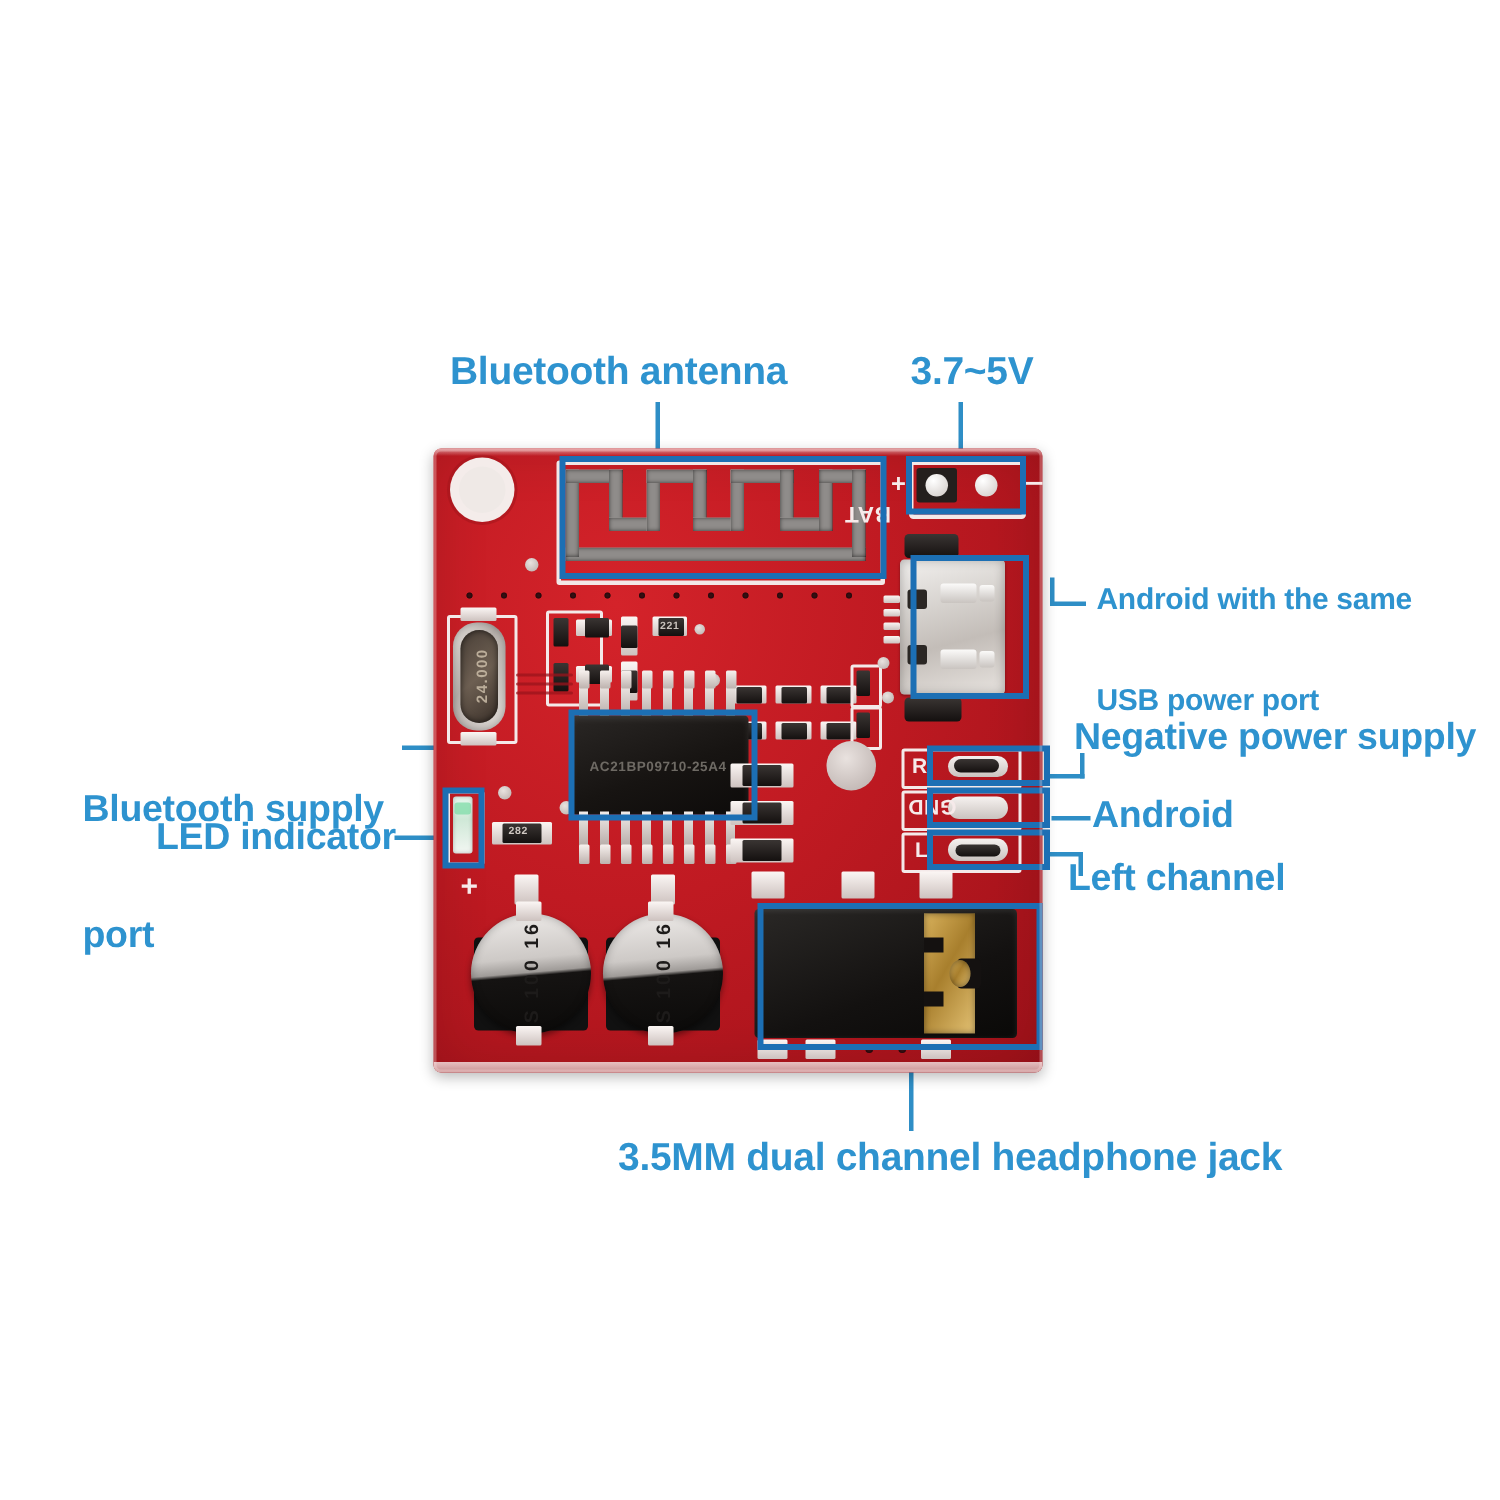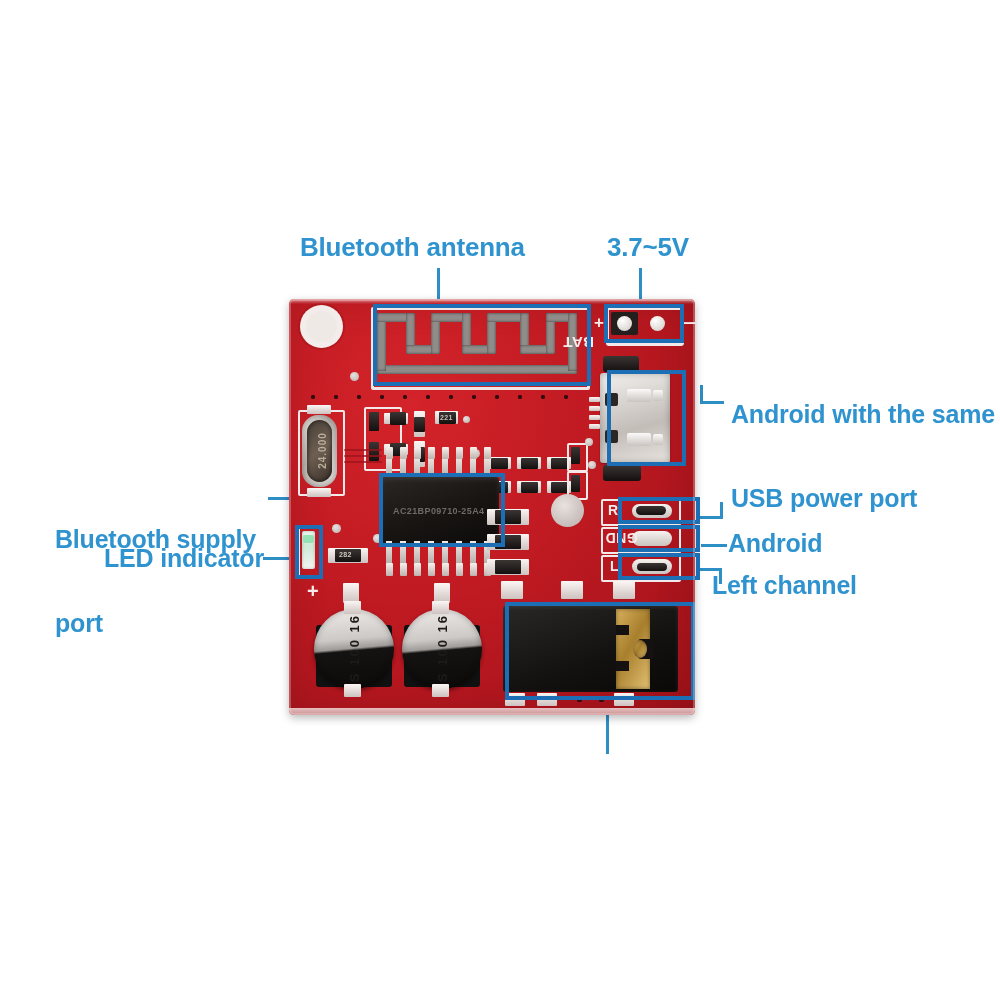--- a/index.html
+++ b/index.html
@@ -10,21 +10,21 @@
   }
   #stage{position:absolute;left:0;top:0;width:1000px;height:1000px;background:#fff;}
 
   
   .label{
     position:absolute;color:#2e93cf;font-weight:700;letter-spacing:-0.2px;
     line-height:1.06;white-space:pre;
   }
   .lbl-antenna{left:300px;top:234px;font-size:26px;}
   .lbl-volt{left:607px;top:234px;font-size:26px;}
-  .lbl-usb{left:731px;top:344px;font-size:25px;line-height:1.12;}
+  .lbl-usb{left:731px;top:344px;font-size:20px;line-height:1.12;}
   .lbl-neg{left:716px;top:478px;font-size:25px;}
   .lbl-gnd{left:728px;top:530px;font-size:25px;}
   .lbl-left{left:712px;top:572px;font-size:25px;}
   .lbl-decoder{left:55px;top:468px;font-size:25px;line-height:1.13;}
   .lbl-led{left:104px;top:545px;font-size:25px;}
   .lbl-jack{left:412px;top:758px;font-size:26px;}
 
   
   .ldr{position:absolute;background:#2e8ec6;}
   .ldr-v{width:3px;}
@@ -130,29 +130,31 @@
 <div id="stage">
 
   <div class="label lbl-antenna">Bluetooth antenna</div>
   <div class="label lbl-volt">3.7~5V</div>
 
   <div class="label lbl-usb">
     <div>Android with the same</div>
     <div>USB power port</div>
   </div>
 
+  <div class="label lbl-neg">Negative power supply</div>
   <div class="label lbl-gnd">Android</div>
   <div class="label lbl-left">Left channel</div>
 
   <div class="label lbl-decoder">
     <div>Bluetooth supply</div>
     <div>port</div>
   </div>
 
   <div class="label lbl-led">LED indicator</div>
+  <div class="label lbl-jack">3.5MM dual channel headphone jack</div>
 
   <div class="ldr ldr-v" style="left:437px;top:268px;height:36px;"></div>
 
   <div class="ldr ldr-v" style="left:639px;top:268px;height:36px;"></div>
 
   <div class="ldr ldr-h" style="left:700px;top:401px;width:24px;"></div>
   <div class="ldr ldr-v" style="left:700px;top:385px;height:18px;"></div>
 
   <div class="ldr ldr-h" style="left:699px;top:516px;width:24px;"></div>
   <div class="ldr ldr-v" style="left:720px;top:502px;height:17px;"></div>

